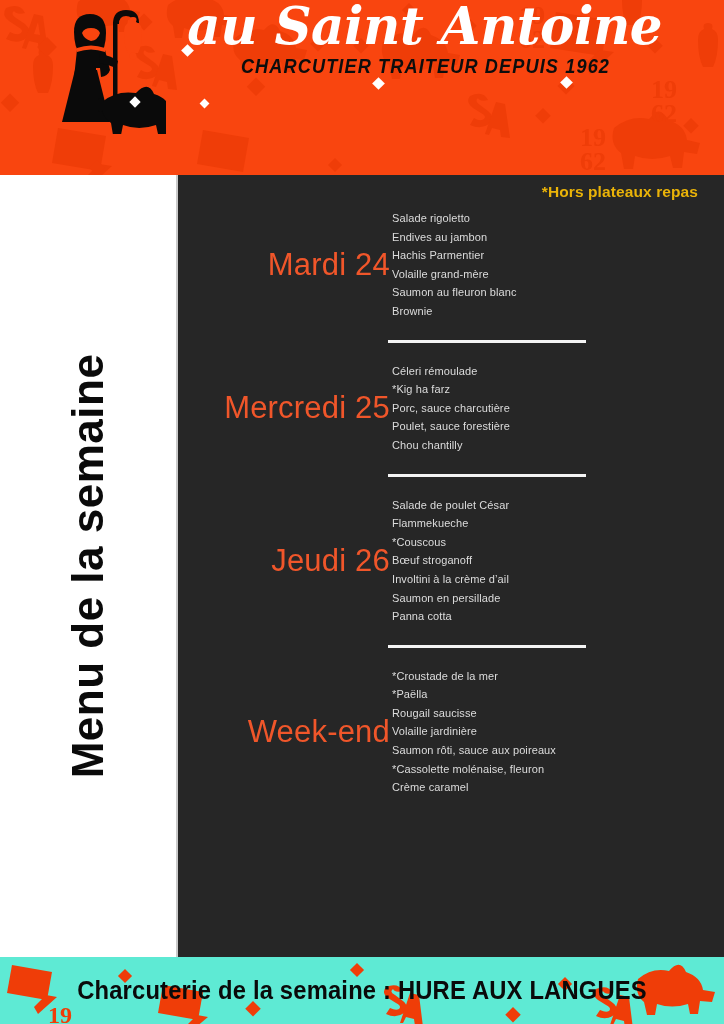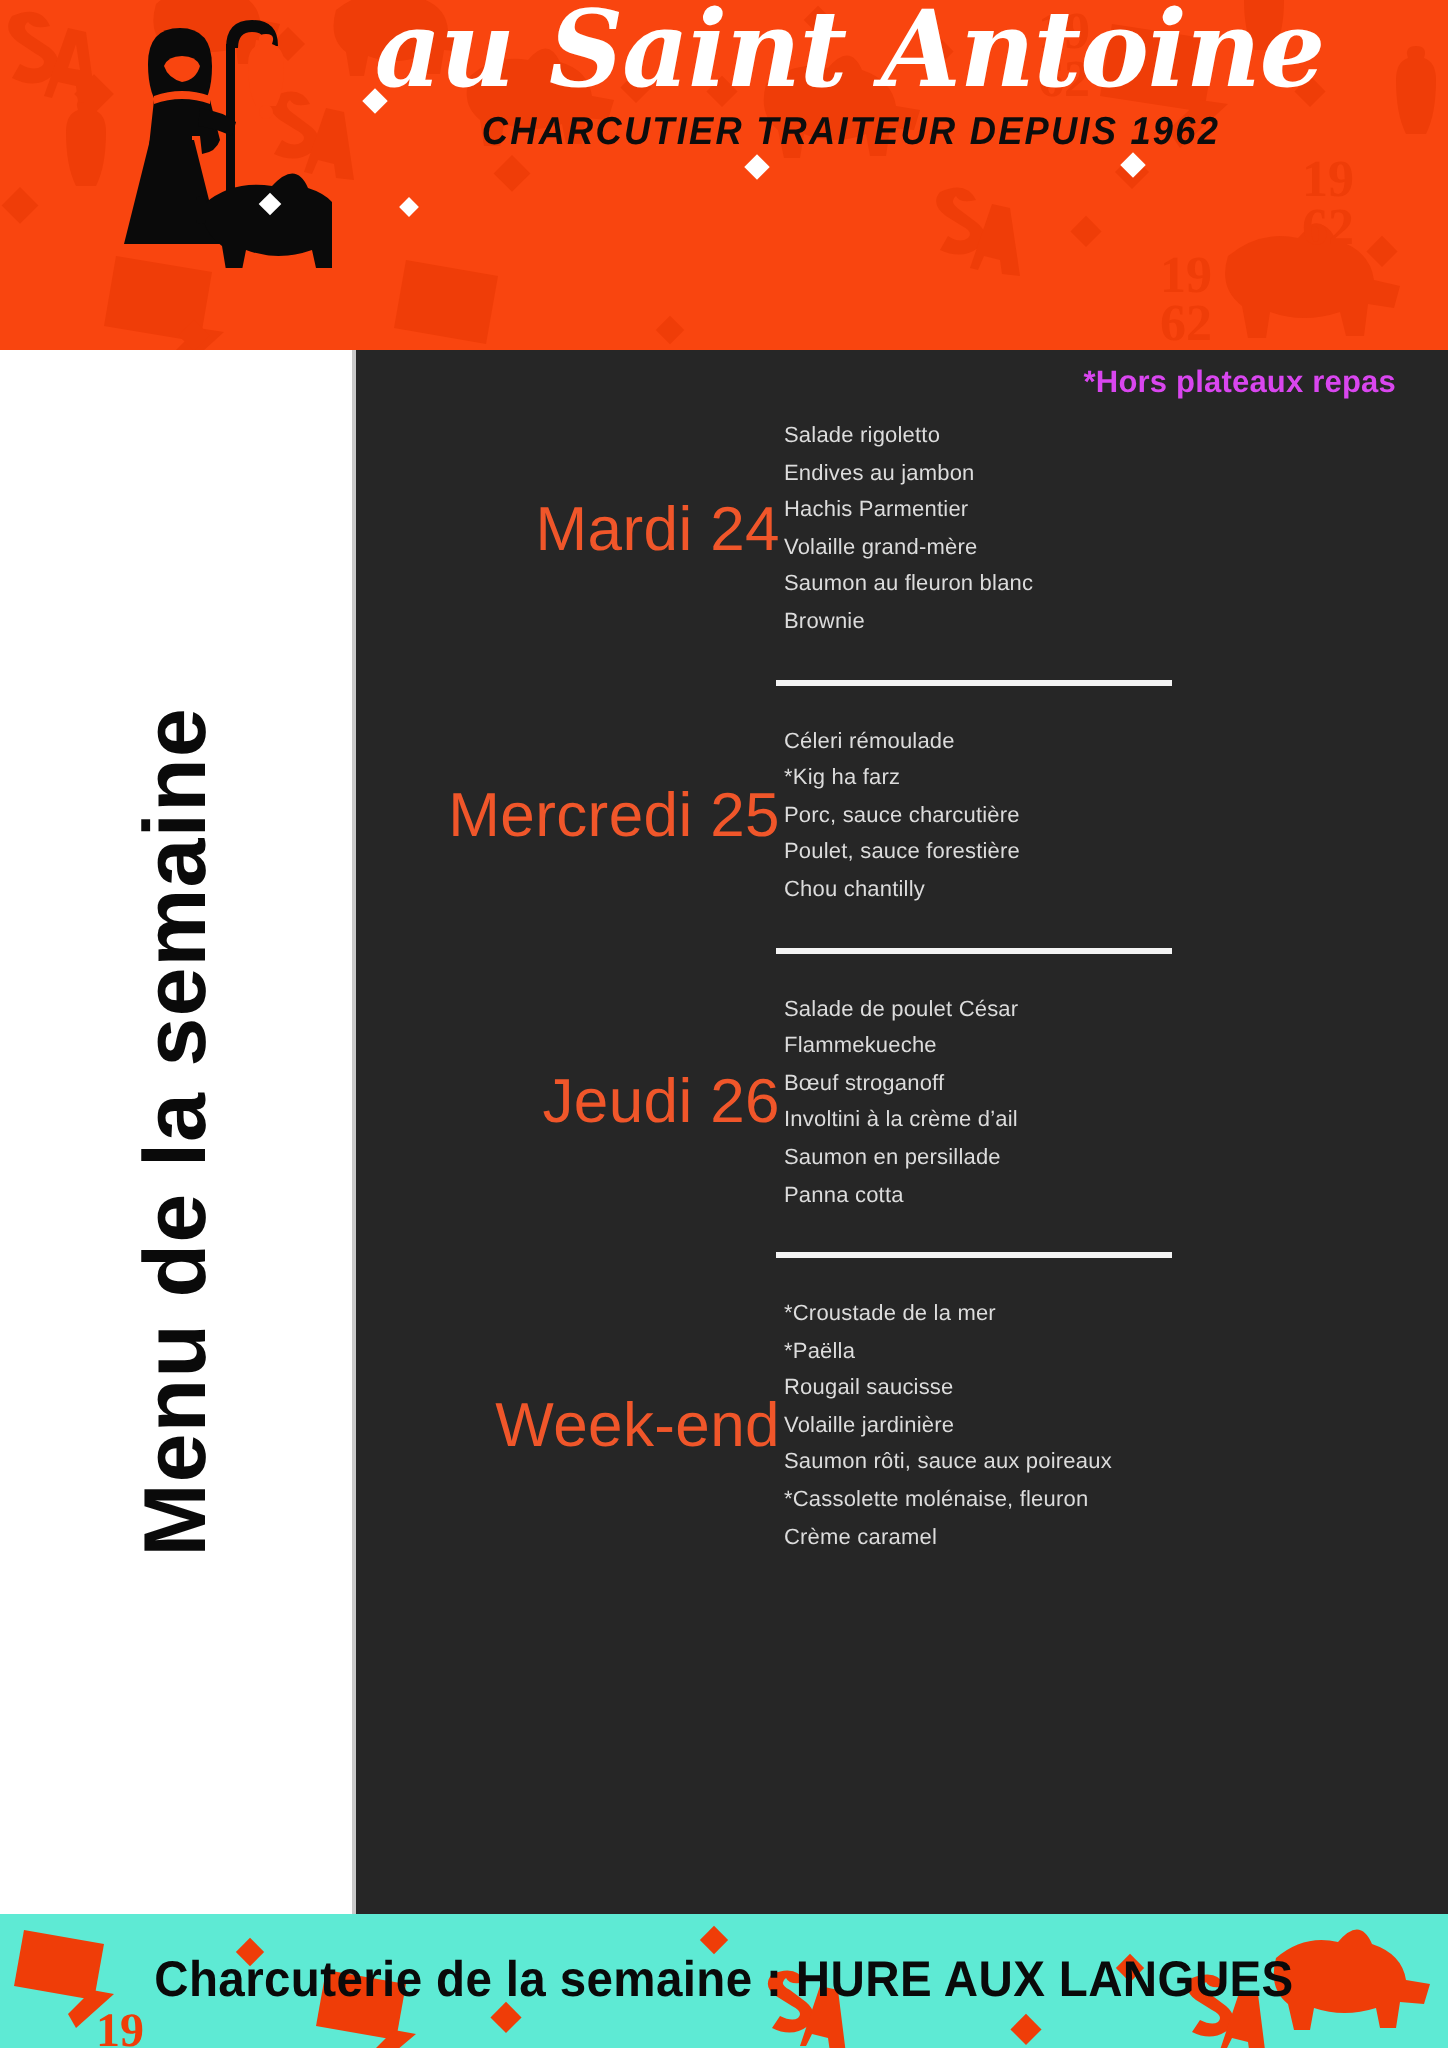--- a/index.html
+++ b/index.html
@@ -55,21 +55,21 @@
   .sidetitle{
     transform:rotate(-90deg);
     white-space:nowrap;
     font-family:"Liberation Sans","DejaVu Sans",sans-serif;
     font-weight:700;font-size:44px;color:#0a0a0a;
     letter-spacing:0.5px;
   }
 
   .note{
     position:absolute;right:26px;top:8px;
-    font-weight:700;font-size:15.5px;color:#d946ef;letter-spacing:0.1px;
+    font-weight:700;font-size:15.5px;color:#eab308;letter-spacing:0.1px;
   }
 
   .days{position:absolute;left:0;top:34px;width:546px;}
   .day{position:relative;display:flex;align-items:center;}
   .day-label{
     width:212px;flex:0 0 212px;text-align:right;
     color:#f0562a;font-size:31px;font-weight:400;line-height:1.1;
     letter-spacing:0.2px;
   }
   .dishes{flex:1 1 auto;padding-left:2px;}
@@ -265,20 +265,21 @@
         <div class="divider"></div>
 
         <div class="day" style="margin-top:19px;">
           <div class="day-label">Jeudi 26</div>
           <div class="dishes">
             <div class="course">
               <div class="dish">Salade de poulet César</div>
               <div class="dish">Flammekueche</div>
             </div>
             <div class="course">
+              <div class="dish">*Couscous</div>
               <div class="dish">Bœuf stroganoff</div>
               <div class="dish">Involtini à la crème d’ail</div>
               <div class="dish">Saumon en persillade</div>
             </div>
             <div class="course">
               <div class="dish">Panna cotta</div>
             </div>
           </div>
         </div>
         <div class="divider"></div>

